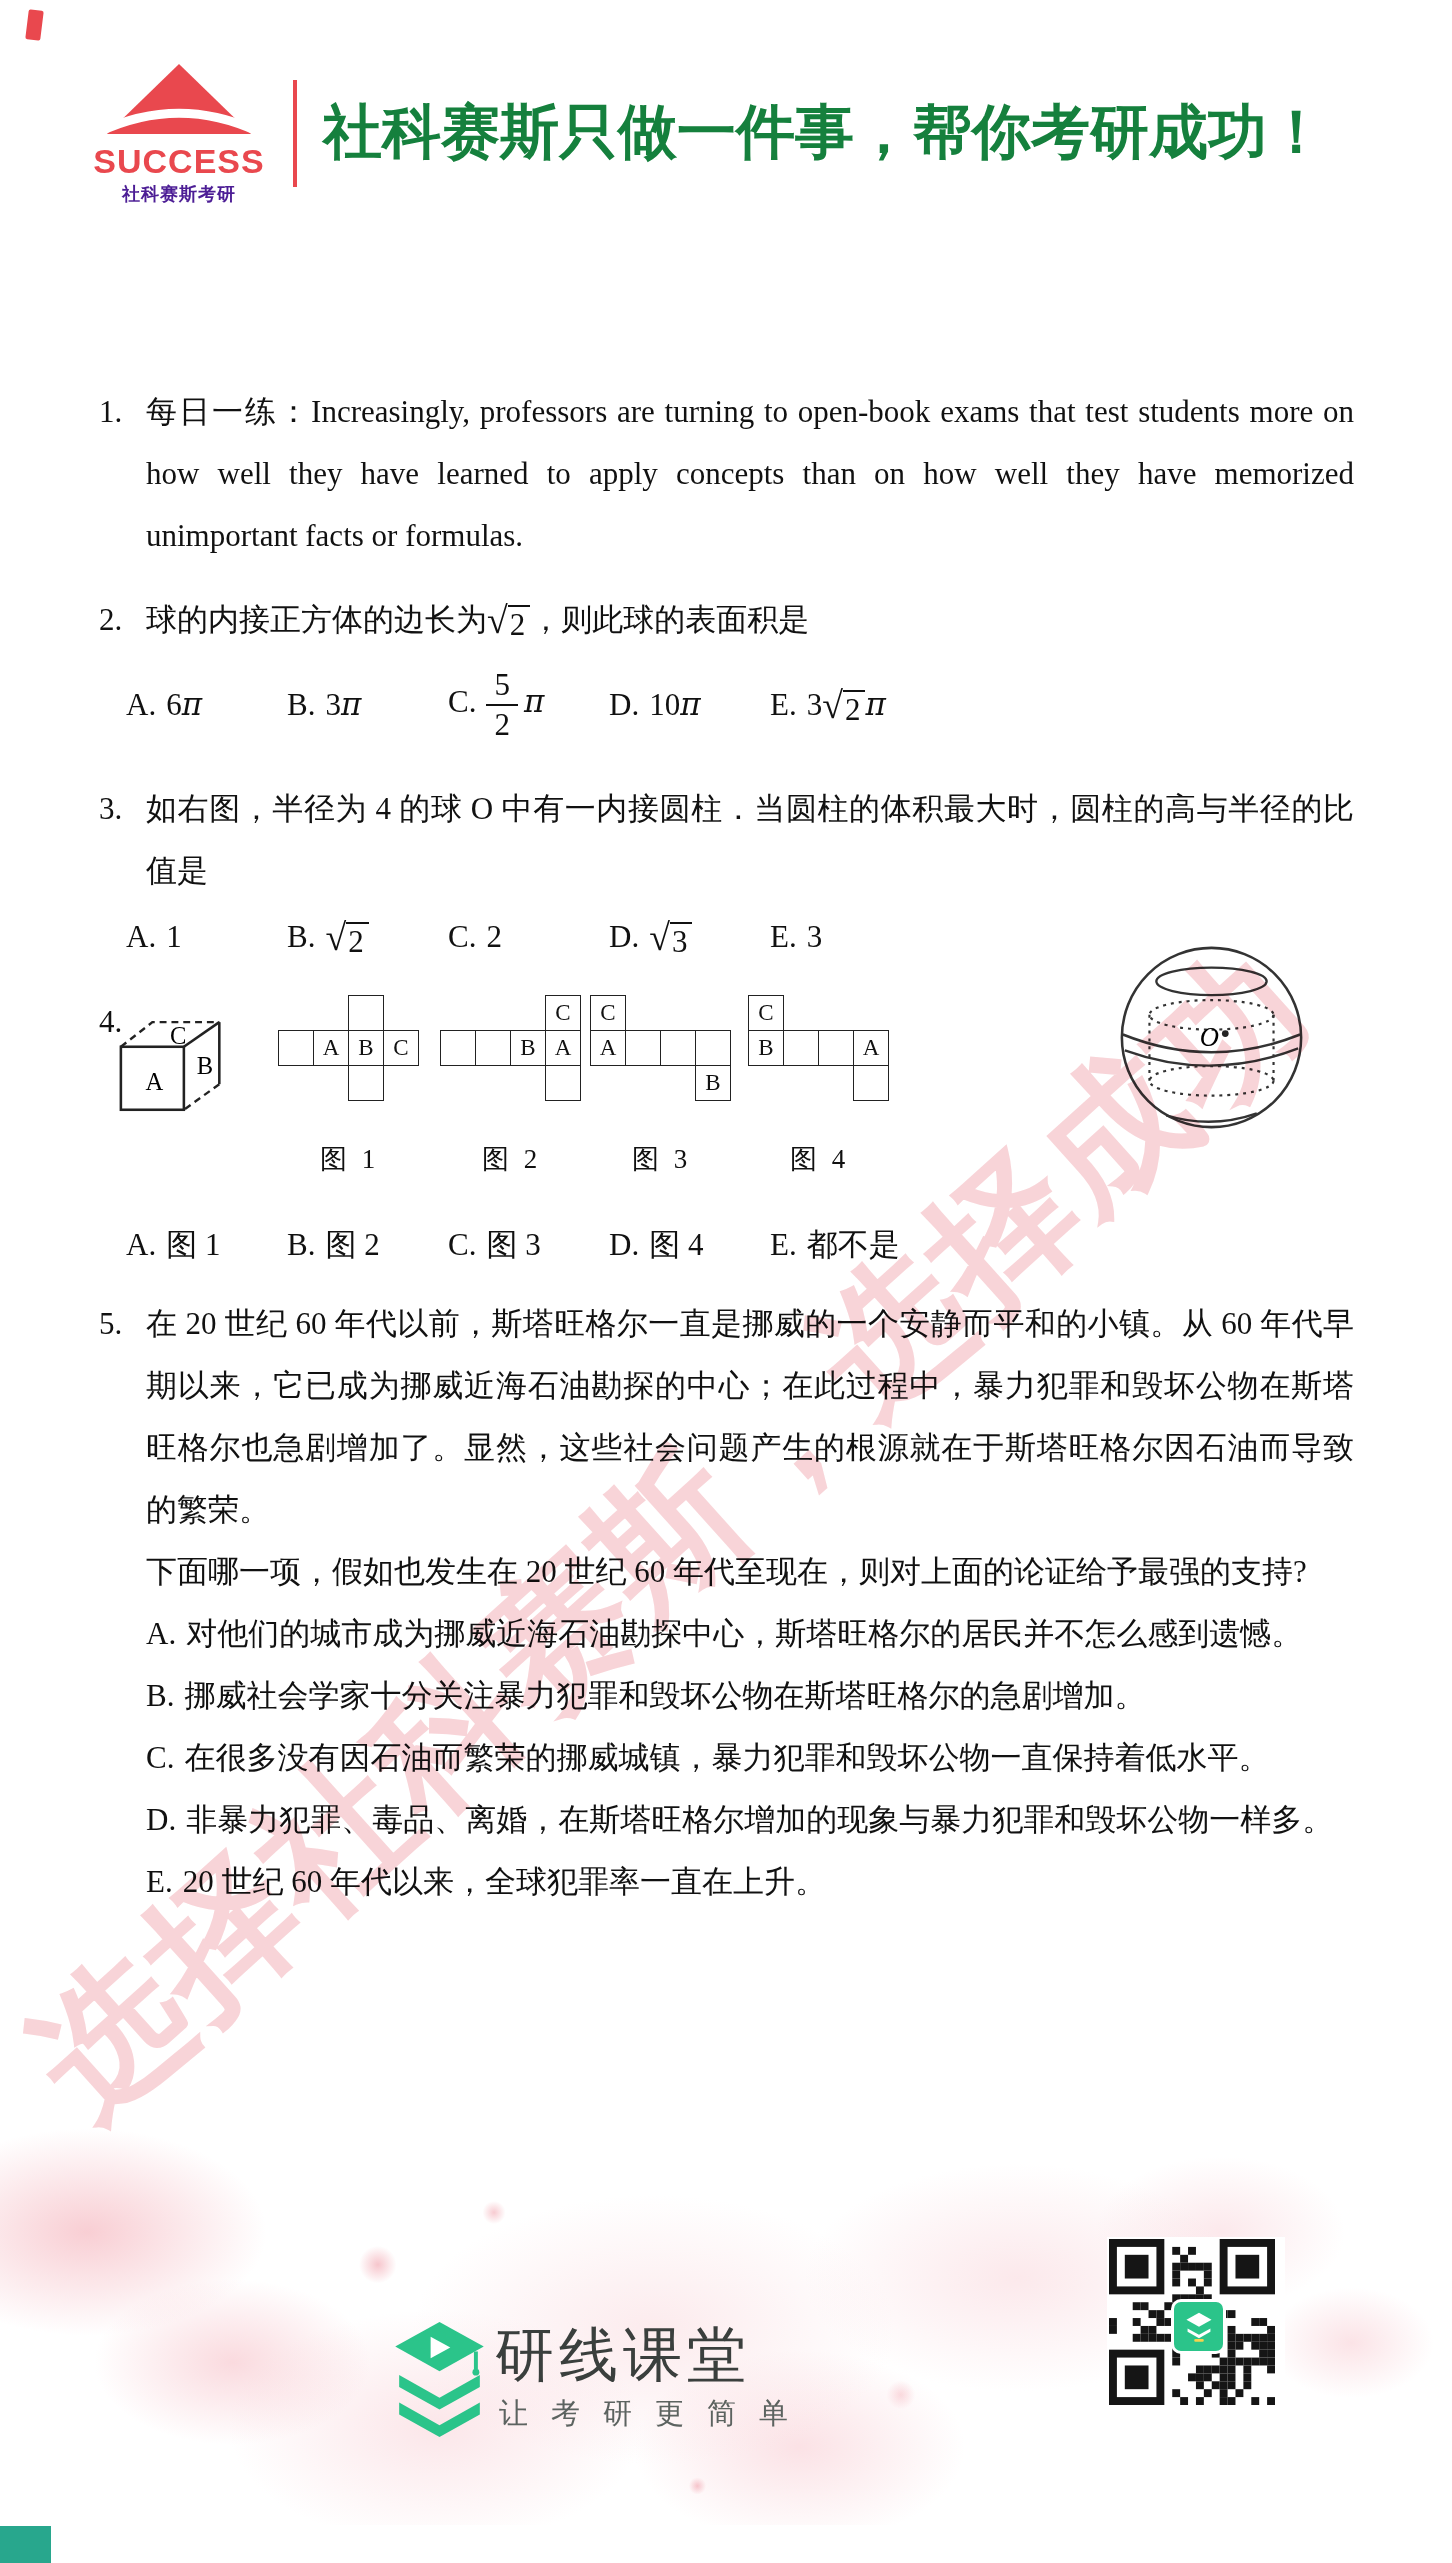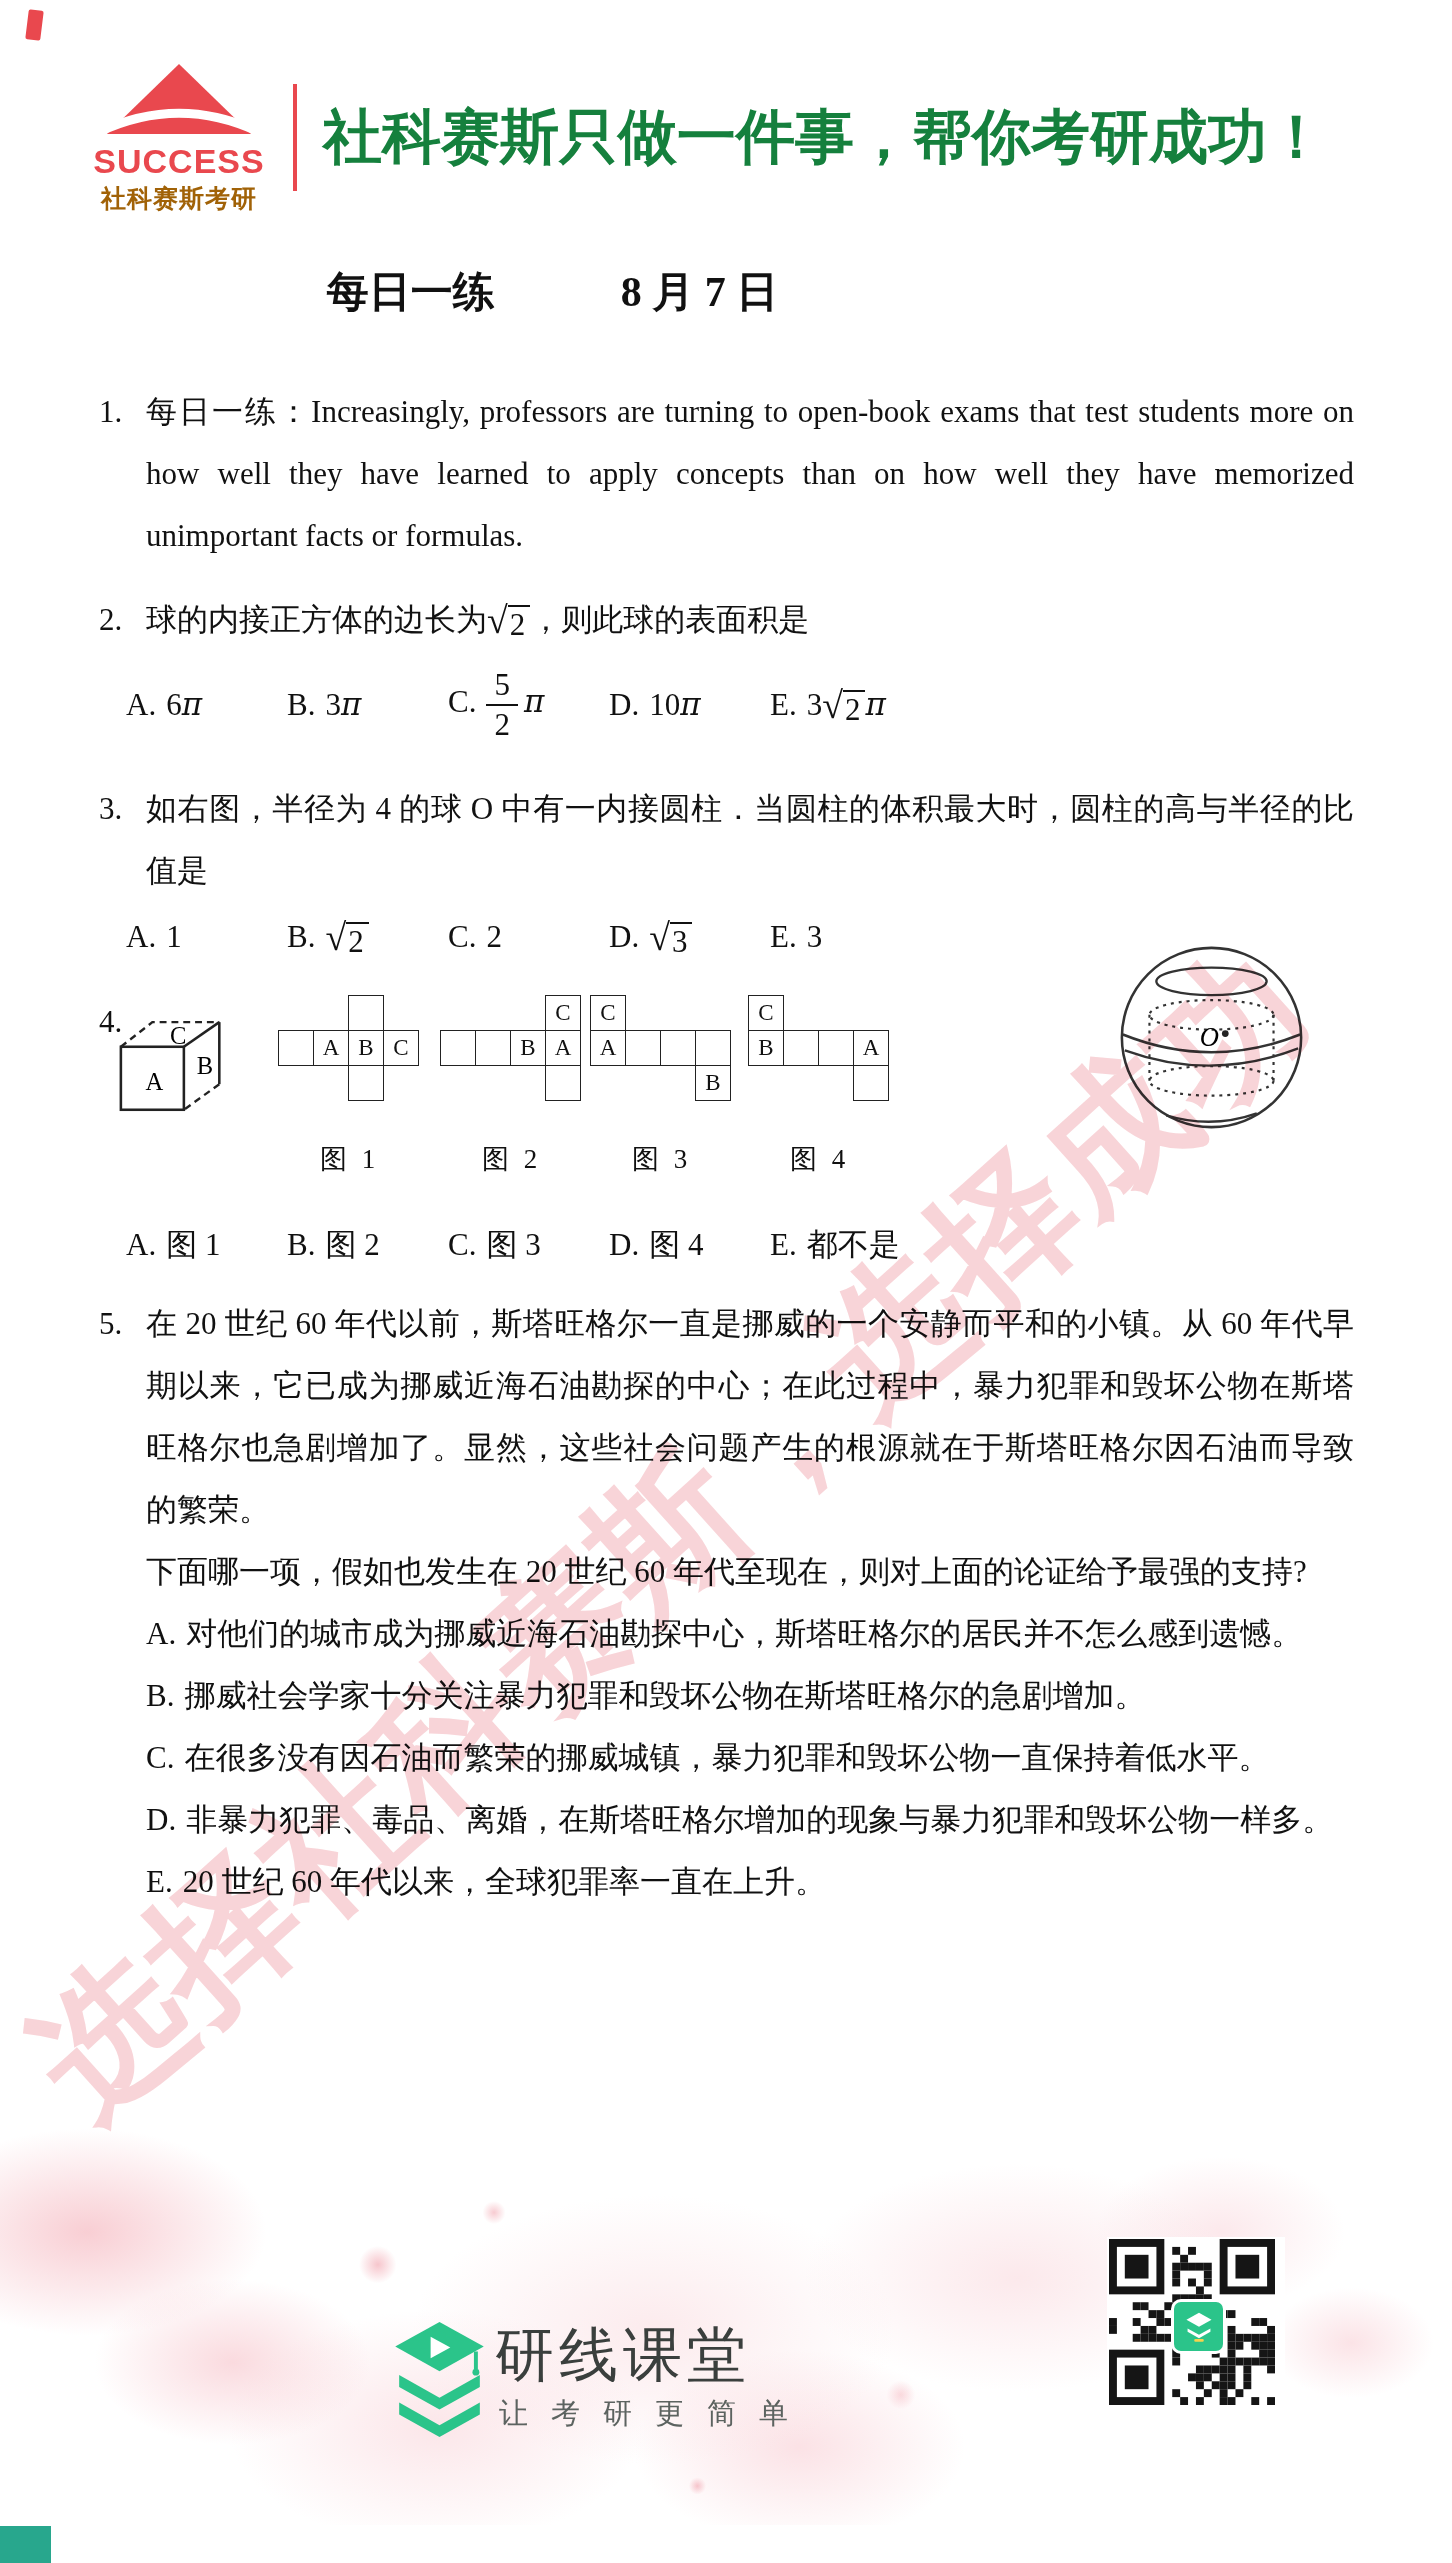--- a/index.html
+++ b/index.html
@@ -4,22 +4,22 @@
 <style>
   html,body{margin:0;padding:0;}
   body{background:#888;}
   .page{position:relative;width:1453px;height:2563px;background:#ffffff;overflow:hidden;
         font-family:"Liberation Serif","DejaVu Serif",serif;color:#111;}
   
   .header{position:absolute;left:91px;top:61px;right:59px;display:flex;align-items:center;z-index:2;}
   .logo-block{width:176px;text-align:center;flex-shrink:0;}
   .logo-title{color:#e9484e;font-family:"Liberation Sans","DejaVu Sans",sans-serif;
               font-weight:bold;font-size:34px;letter-spacing:1px;line-height:1.05;}
-  .logo-sub{color:#a16207;font-family:"Liberation Sans","DejaVu Sans",sans-serif;
-            font-weight:bold;font-size:25px;letter-spacing:1px;margin-top:2px;}
+  .logo-sub{color:#4c1d95;font-family:"Liberation Sans","DejaVu Sans",sans-serif;
+            font-weight:bold;font-size:18px;letter-spacing:1px;margin-top:2px;}
   .hdr-divider{width:4px;height:107px;background:#e9484e;margin:0 26px;flex-shrink:0;}
   .slogan{color:#15803d;font-family:"Liberation Sans","DejaVu Sans",sans-serif;
           font-weight:bold;font-size:59px;white-space:nowrap;letter-spacing:0px;}
   .corner-mark{position:absolute;left:27px;top:10px;width:15px;height:30px;background:#e9484e;
                transform:rotate(7deg);border-radius:2px;z-index:2;}
   
   .doc-title{position:absolute;left:0;top:264px;width:1105px;text-align:center;
              font-weight:bold;font-size:42px;z-index:2;}
   .doc-title .gap{display:inline-block;width:126px;}
   
@@ -101,23 +101,20 @@
         <path d="M83 3 L156 74 L10 74 Z" fill="#e9484e"></path>
         <path d="M2 72 Q83 34 164 72" stroke="#ffffff" stroke-width="9" fill="none"></path>
       </svg>
       <div class="logo-title">SUCCESS</div>
       <div class="logo-sub">社科赛斯考研</div>
     </div>
     <div class="hdr-divider"></div>
     <div class="slogan">社科赛斯只做一件事，帮你考研成功！</div>
   </div>
 
-  <div class="doc-title">
-    <span>每日一练</span><span class="gap"></span><span>8 月 7 日</span>
-  </div>
 
   <div class="questions">
 
     <div class="q">
       <div class="qnum">1.</div>
       <div class="qbody">
         <p><span>每日一练：</span><span>Increasingly, professors are turning to open-book exams that test students more on how well they have learned to apply concepts than on how well they have memorized unimportant facts or formulas.</span></p>
       </div>
     </div>
 

